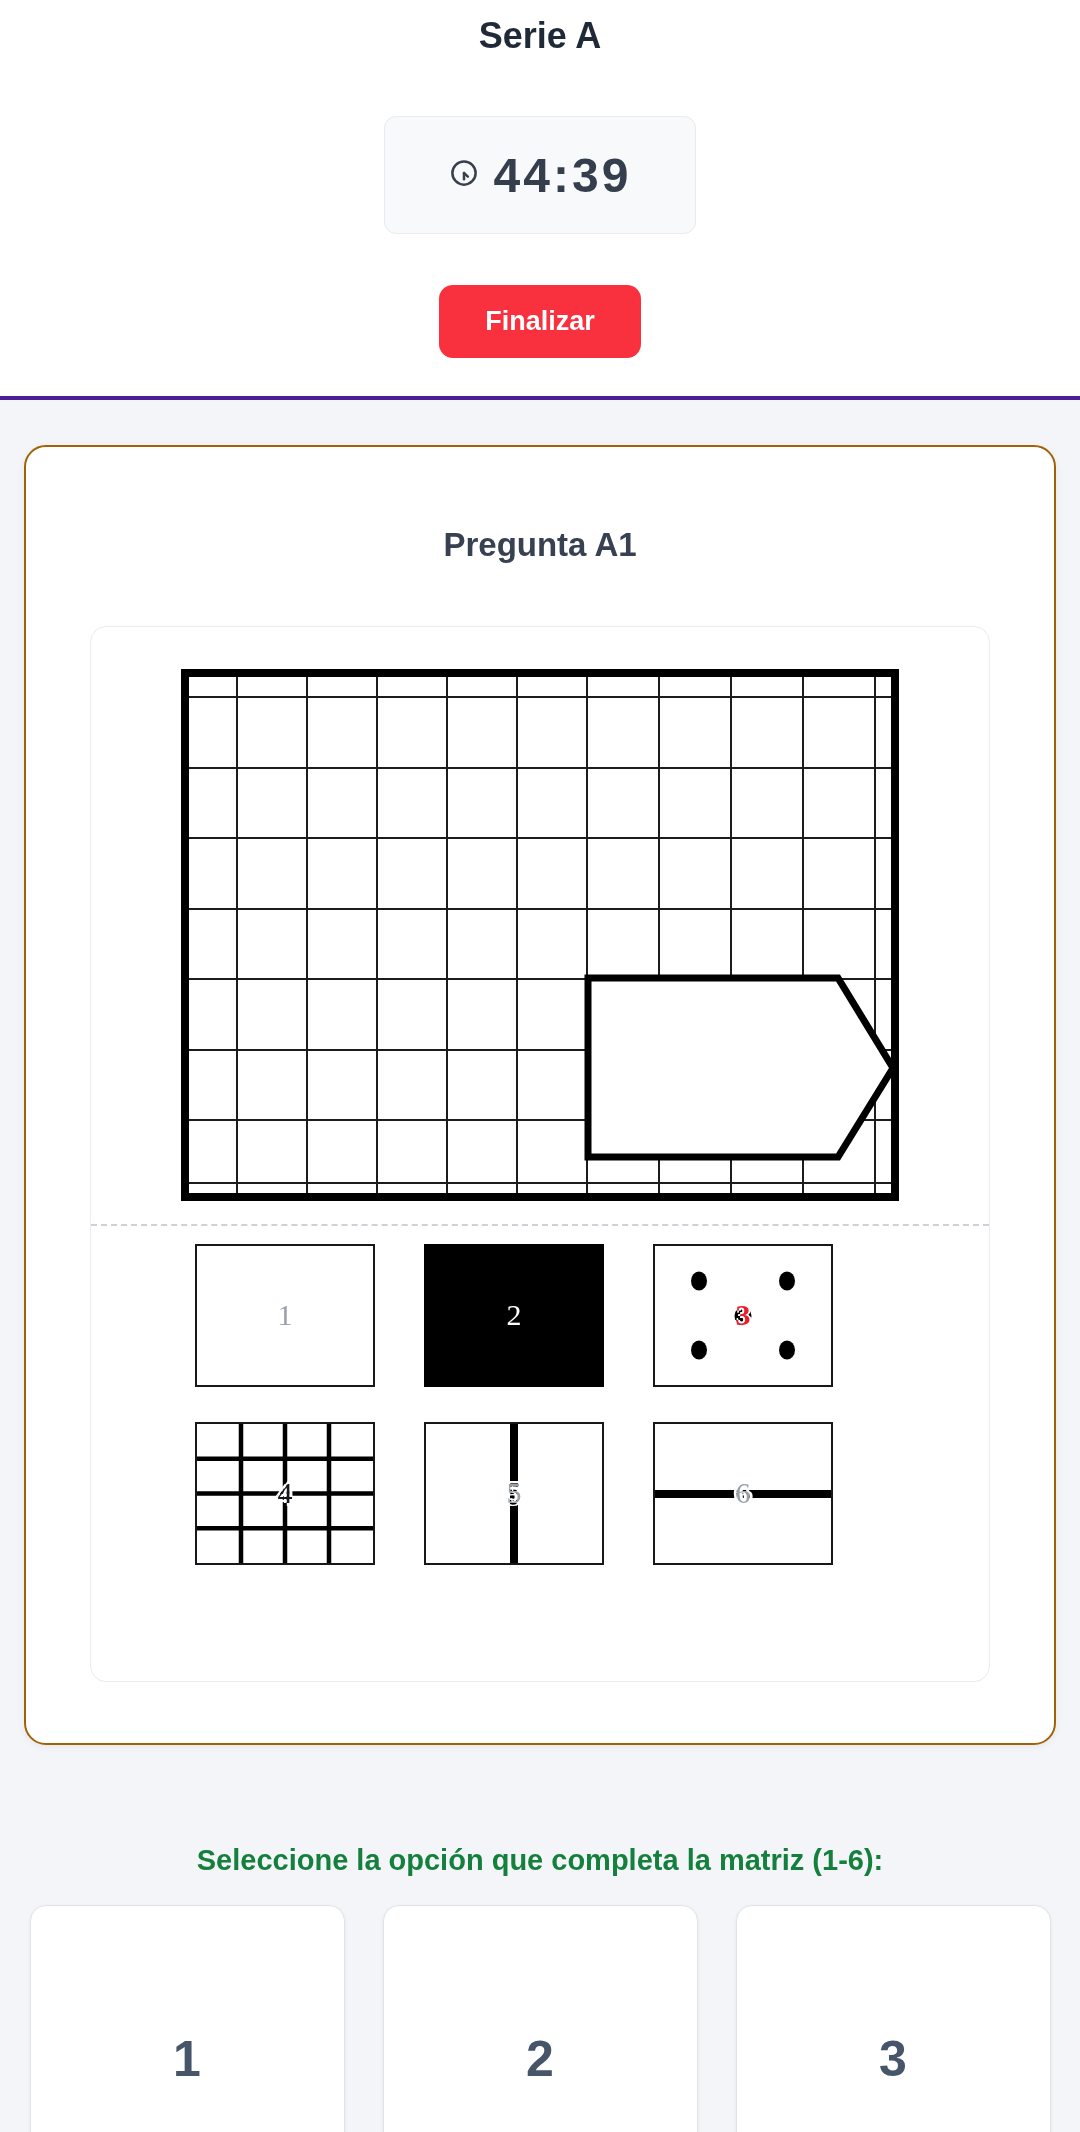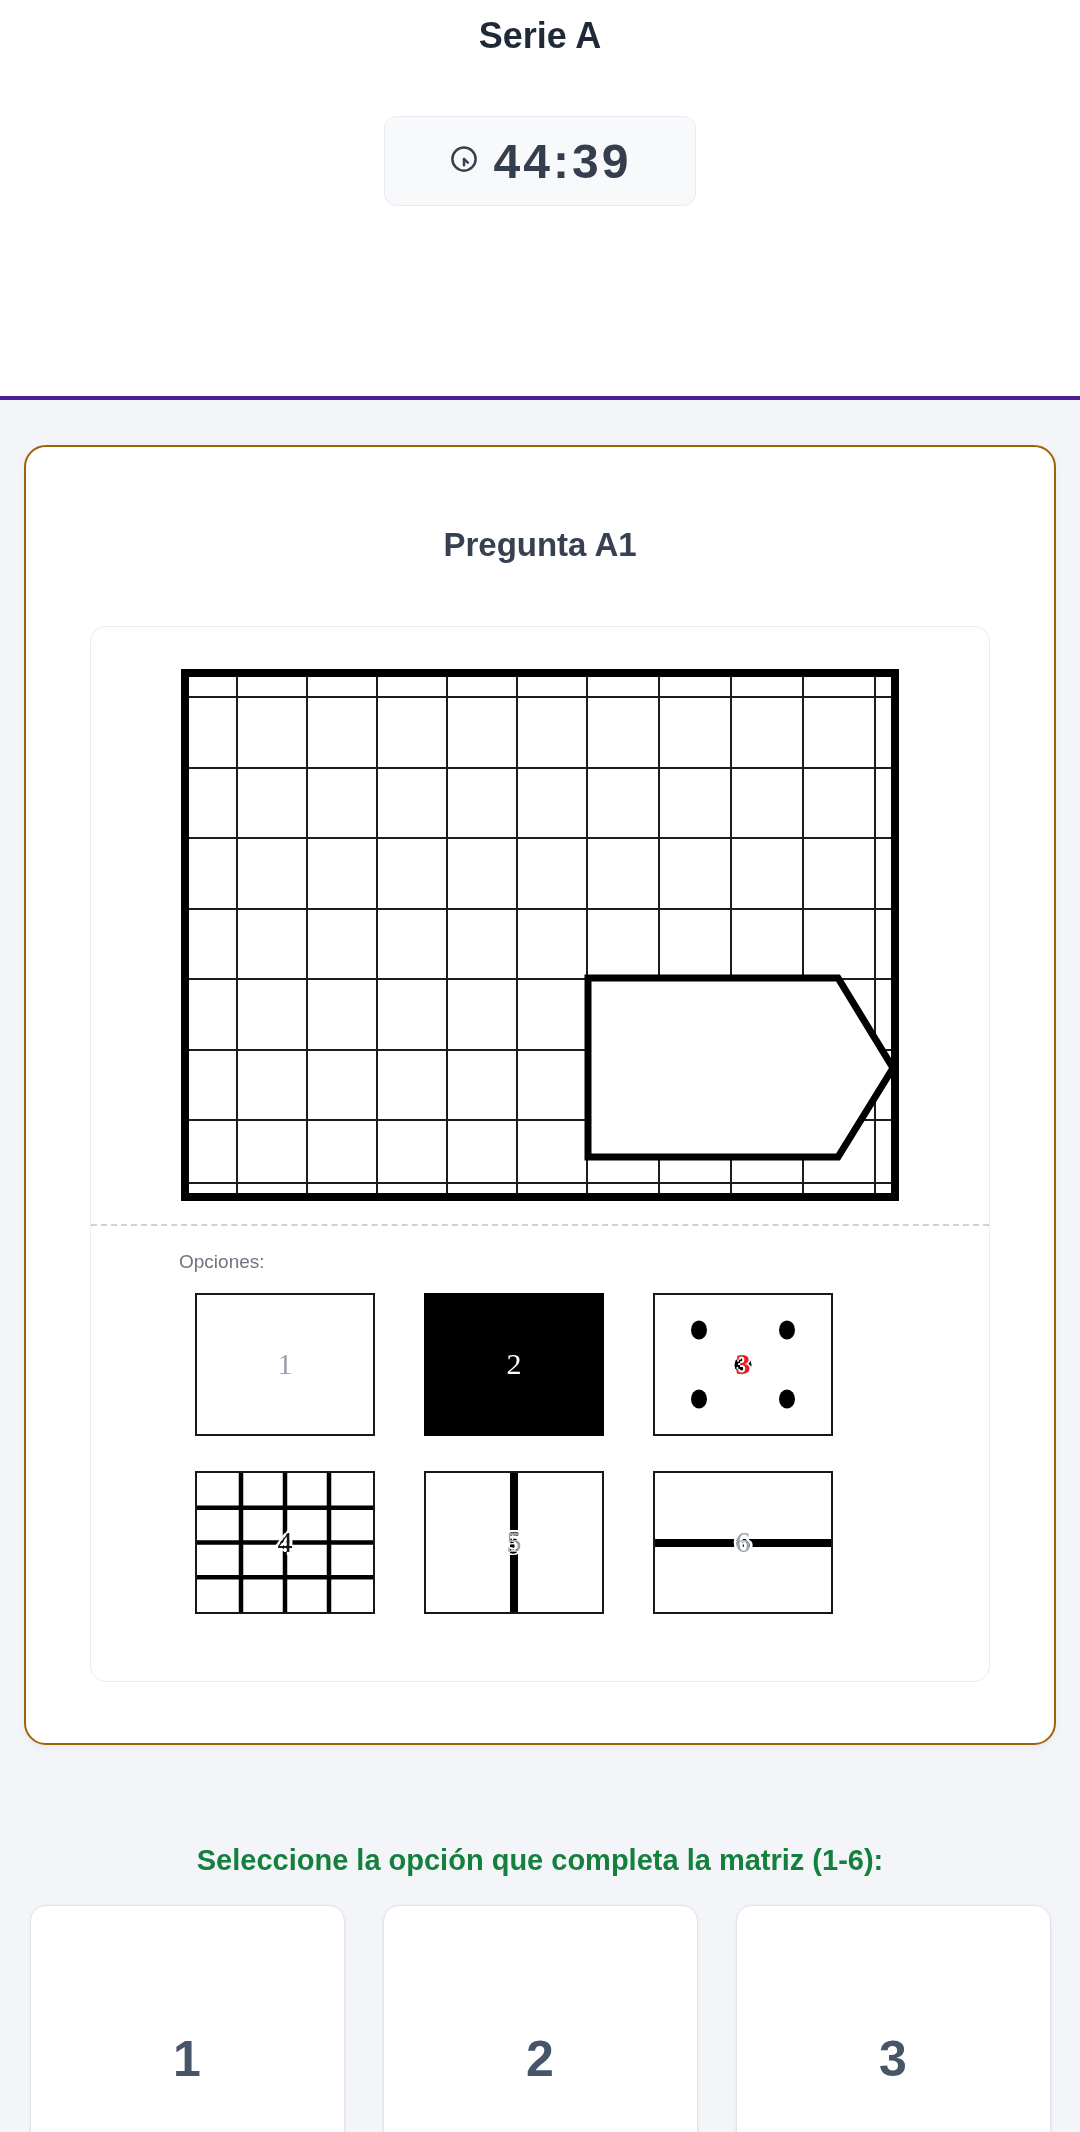--- a/index.html
+++ b/index.html
@@ -3,21 +3,21 @@
 <meta charset="utf-8">
 <style>
   * { margin:0; padding:0; box-sizing:border-box; }
   html,body { width:1080px; height:2132px; overflow:hidden; background:#fff;
               font-family:"Liberation Sans", sans-serif; }
 
   
   .header { background:#ffffff; height:400px; text-align:center; padding-top:14px;
             border-bottom:4px solid #4c1d95; }
   .series-title { font-size:36px; font-weight:700; color:#1f2937; line-height:44px; }
-  .timer-box { margin:58px auto 0; width:312px; height:90px; background:#f8f9fb;
+  .timer-box { margin:58px auto 0; width:312px; height:118px; background:#f8f9fb;
                border:1px solid #e8ebef; border-radius:12px;
                display:flex; align-items:center; justify-content:center; gap:15px; }
   .timer-value { font-size:48px; font-weight:700; color:#353e4d; letter-spacing:3px; }
   .clock-svg { stroke:#39414e; fill:none; stroke-width:2; stroke-linecap:round; }
   .finish-btn { display:block; margin:51px auto 0; width:202px; height:73px;
                 background:#f9303e; color:#ffffff; font-family:"Liberation Sans",sans-serif;
                 font-size:27px; font-weight:700; border:none; border-radius:14px; cursor:pointer; }
 
   
   .page-body { background:#f4f5f8; height:1732px; padding-top:45px; }
@@ -77,20 +77,21 @@
     <span>
       <svg class="clock-svg" width="30" height="30" viewBox="0 0 24 24">
         <circle cx="12" cy="12" r="9.3"></circle>
         <line x1="12" y1="12" x2="12" y2="17"></line>
         <line x1="12" y1="12" x2="15.1" y2="14.9"></line>
       </svg>
     </span>
     <span class="timer-value">44:39</span>
   </div>
 
+  <button class="finish-btn">Finalizar</button>
 </div>
 
 <div class="page-body">
 
   <div class="outer-card">
     <div class="question-title">Pregunta A1</div>
 
     <div class="inner-card">
 
       <svg class="matrix-svg" width="718" height="532" viewBox="0 0 718 532">
@@ -99,21 +100,20 @@
         <path d="M56 8V524 M126 8V524 M196 8V524 M266 8V524 M336 8V524 M406 8V524 M478 8V524 M550 8V524 M622 8V524 M694 8V524" stroke="#1c1c1c" stroke-width="2" fill="none"></path>
         <path d="M8 28H710 M8 99H710 M8 169H710 M8 240H710 M8 310H710 M8 381H710 M8 451H710 M8 514H710" stroke="#1c1c1c" stroke-width="2" fill="none"></path>
 
         <rect x="4" y="4" width="710" height="524" fill="none" stroke="#000" stroke-width="8"></rect>
 
         <polygon points="407,309 657,309 712,399 657,488 407,488" fill="#ffffff" stroke="#000" stroke-width="7" stroke-linejoin="miter"></polygon>
       </svg>
 
       <div class="dashed-divider"></div>
 
-      <div class="options-label">Opciones:</div>
 
       <div class="options-grid">
 
         <div class="tile">
           <span class="opt-num n1">1</span>
         </div>
 
         <div class="tile solid">
           <span class="opt-num n2">2</span>
         </div>

